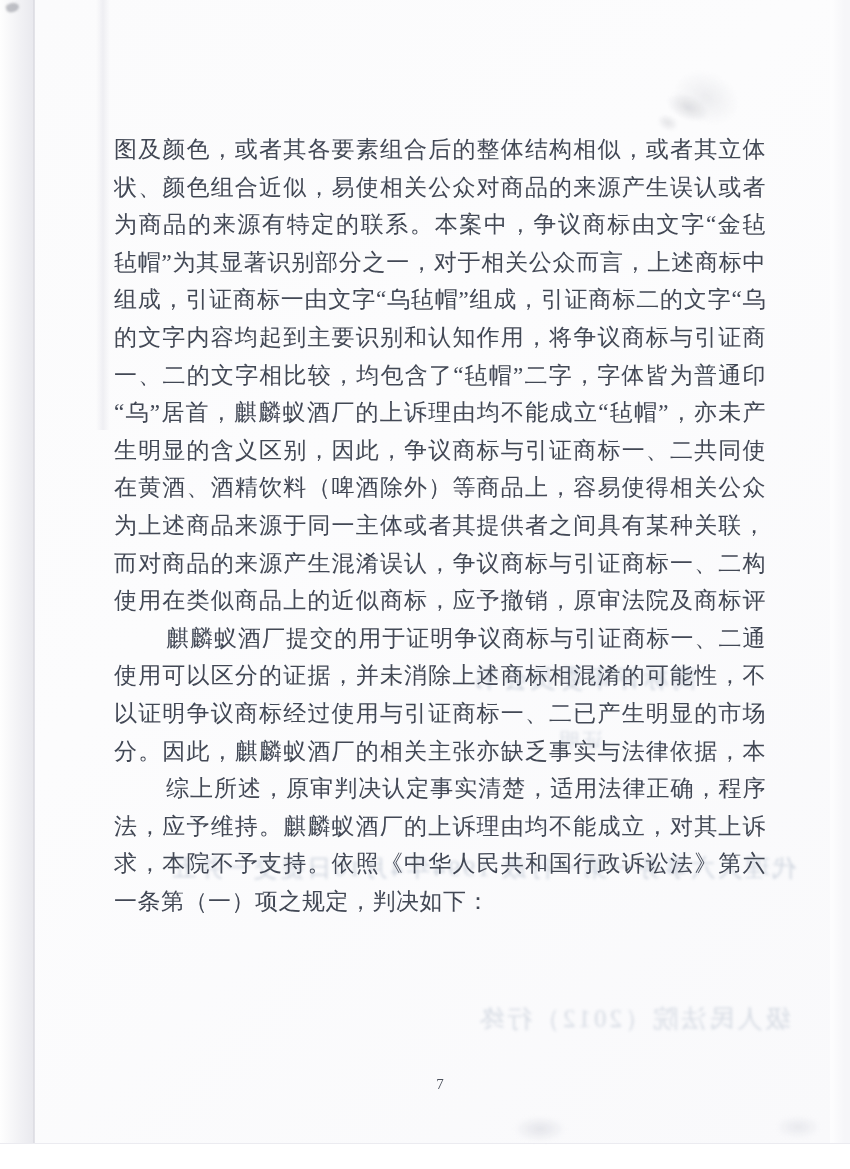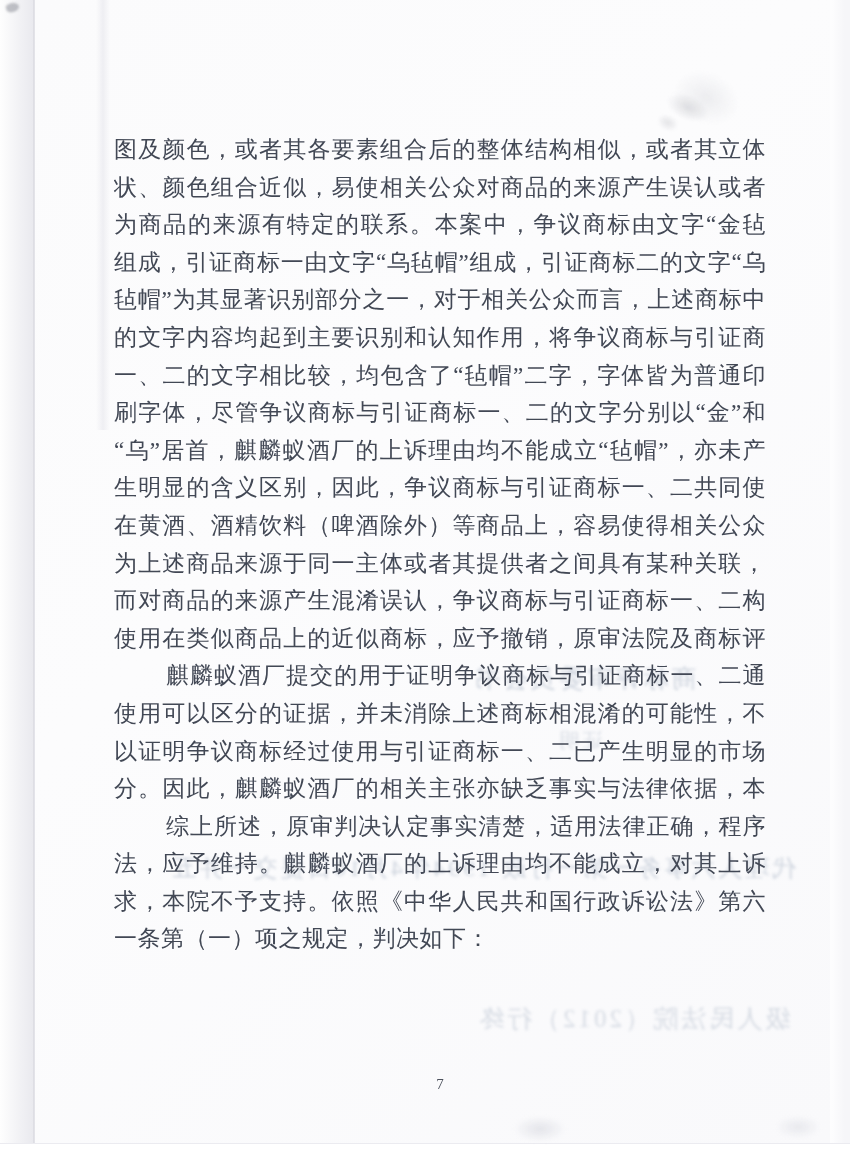--- a/index.html
+++ b/index.html
@@ -133,25 +133,24 @@
 
   <div class="bleed bleed-a">商标评审委员会书</div>
   <div class="bleed bleed-b">证明</div>
   <div class="bleed bleed-c">代理人六事务一第一行政 1994年4月10日提交一并五</div>
   <div class="bleed bleed-d">级人民法院（2012）行终</div>
 
   <div class="textblock">
     <div class="line">图及颜色，或者其各要素组合后的整体结构相似，或者其立体形</div>
     <div class="line">状、颜色组合近似，易使相关公众对商品的来源产生误认或者认</div>
     <div class="line">为商品的来源有特定的联系。本案中，争议商标由文字“金毡帽”</div>
+    <div class="line">毡帽”为其显著识别部分之一，对于相关公众而言，上述商标中</div>
     <div class="line">组成，引证商标一由文字“乌毡帽”组成，引证商标二的文字“乌</div>
-    <div class="line">毡帽”为其显著识别部分之一，对于相关公众而言，上述商标中</div>
     <div class="line">的文字内容均起到主要识别和认知作用，将争议商标与引证商标</div>
     <div class="line">一、二的文字相比较，均包含了“毡帽”二字，字体皆为普通印</div>
-    <div class="line">刷字体，尽管争议商标与引证商标一、二的文字分别以“金”和</div>
     <div class="line">“乌”居首，麒麟蚁酒厂的上诉理由均不能成立“毡帽”，亦未产</div>
     <div class="line">生明显的含义区别，因此，争议商标与引证商标一、二共同使用</div>
     <div class="line">在黄酒、酒精饮料（啤酒除外）等商品上，容易使得相关公众认</div>
     <div class="line">为上述商品来源于同一主体或者其提供者之间具有某种关联，从</div>
     <div class="line">而对商品的来源产生混淆误认，争议商标与引证商标一、二构成</div>
     <div class="line">使用在类似商品上的近似商标，应予撤销，原审法院及商标评审</div>
     <div class="line indent">麒麟蚁酒厂提交的用于证明争议商标与引证商标一、二通过</div>
     <div class="line">使用可以区分的证据，并未消除上述商标相混淆的可能性，不足</div>
     <div class="line">以证明争议商标经过使用与引证商标一、二已产生明显的市场区</div>
     <div class="line">分。因此，麒麟蚁酒厂的相关主张亦缺乏事实与法律依据，本院</div>

